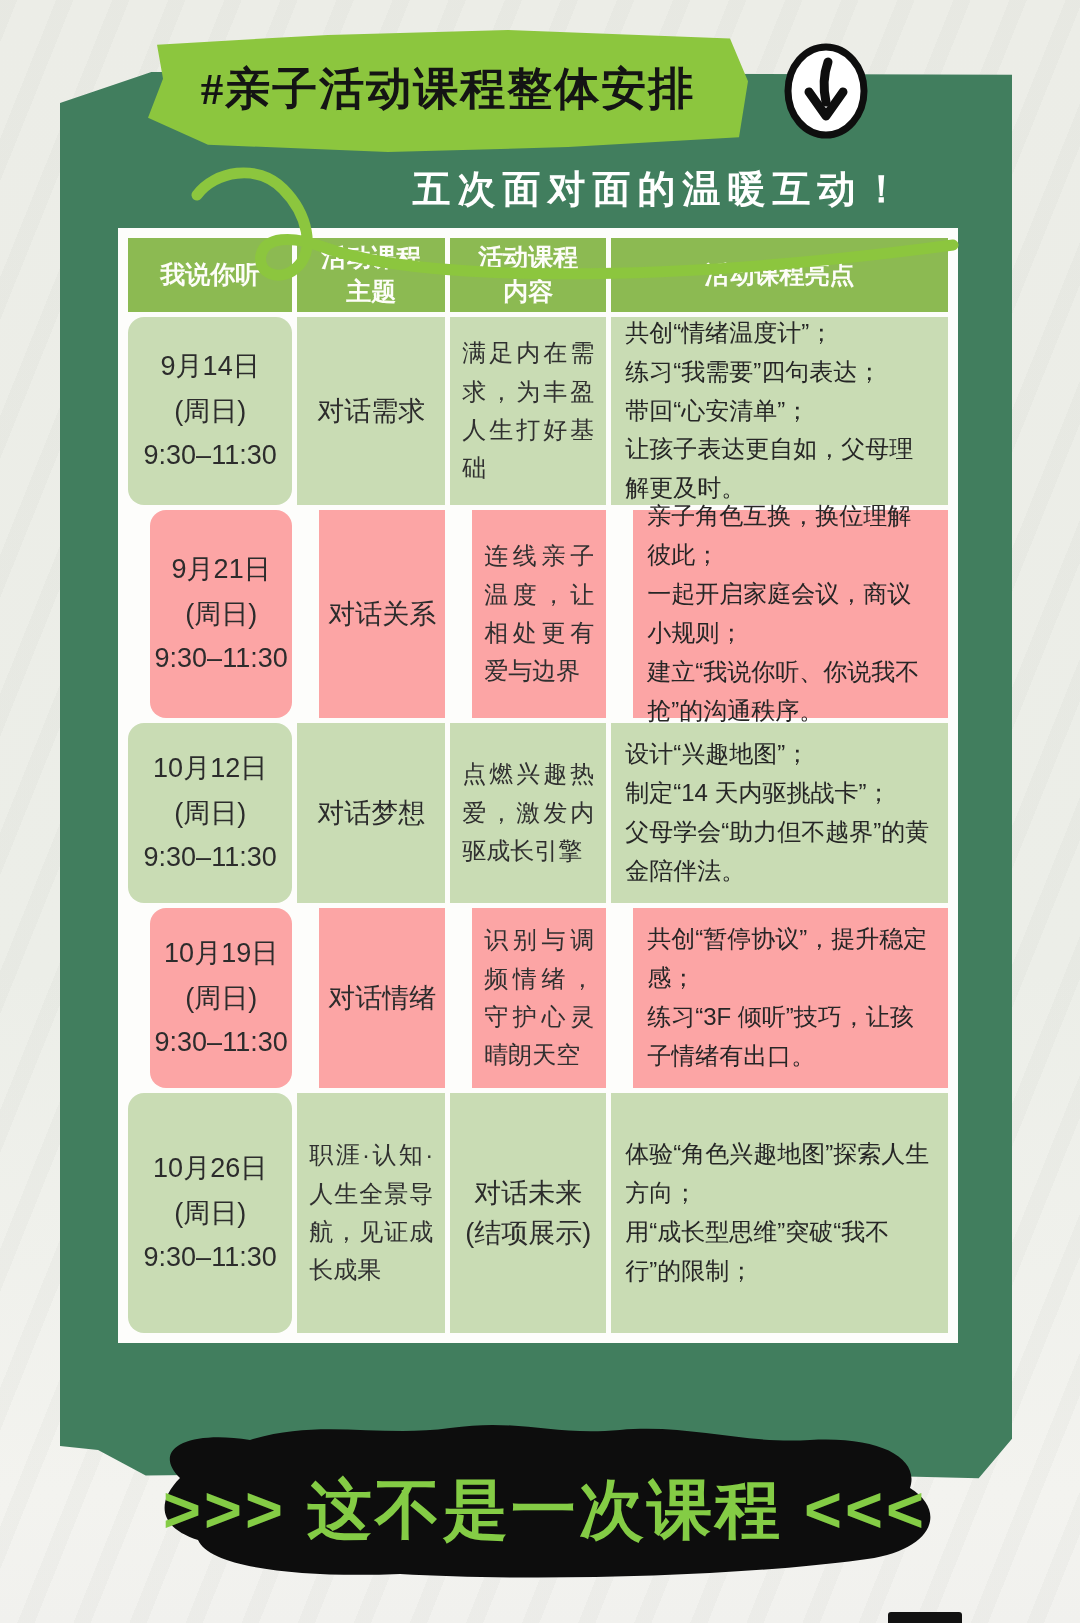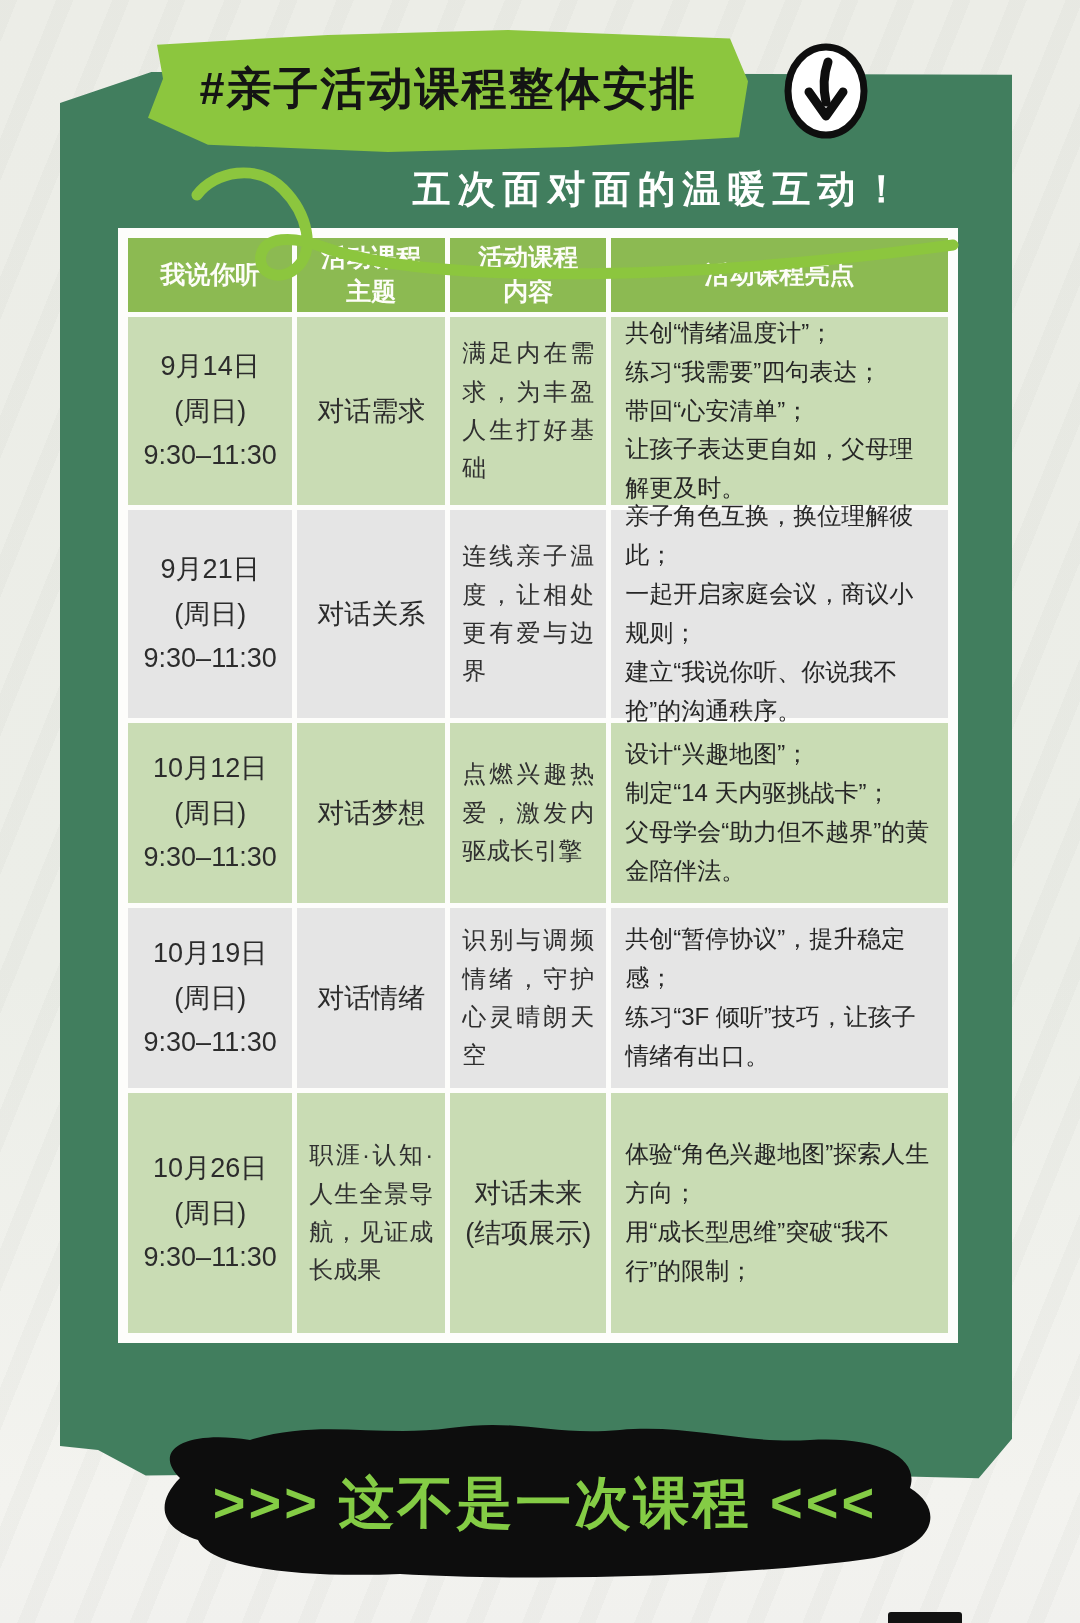--- a/index.html
+++ b/index.html
@@ -20,21 +20,21 @@
   .card{
     position:absolute;left:60px;top:72px;width:952px;height:1412px;
     background:#417e5e;
     clip-path:polygon(0% 2.2%,9.6% 0%,55% 0.1%,100% 0.2%,100% 96.8%,96.5% 99.6%,60% 99%,9% 99.4%,4% 97.6%,0% 97.3%);
   }
   
   .title-band{
     position:absolute;left:148px;top:30px;width:600px;height:122px;
     background:#8cc63e;
     clip-path:polygon(1.5% 12%,30% 4%,60% 0%,97% 7%,100% 42%,98.5% 88%,70% 96%,40% 100%,10% 94%,0% 72%,2.5% 40%);
-    display:flex;align-items:center;justify-content:center;
+    display:flex;align-items:center;justify-content:center;font-family:Liberation Serif, serif;
   }
   .title-band span{
     font-size:45px;font-weight:900;color:#141414;letter-spacing:2px;
     transform:translateY(-2px);
   }
   .arrow-badge{position:absolute;left:780px;top:40px;}
   .subtitle{
     position:absolute;left:390px;top:158px;width:540px;height:62px;
     display:flex;align-items:center;justify-content:center;
     color:#ffffff;font-size:38px;font-weight:700;letter-spacing:7px;white-space:nowrap;
@@ -50,30 +50,30 @@
     gap:5px;
     z-index:2;
   }
   .cell{
     display:flex;align-items:center;justify-content:center;
     box-sizing:border-box;
   }
   .cell span{white-space:pre-line;}
   .hdr{background:#8cba52;color:#fdfdf8;font-weight:700;font-size:25px;text-align:center;line-height:1.35;}
   .odd{background:#c9dcb4;}
-  .even{background:#e5e5e5;}
-  .time{font-size:27px;color:#2c2c2c;text-align:center;line-height:1.65;font-weight:500;}
+  .even{background:#fca5a5;margin-left:22px;}
+  .time{font-size:27px;color:#2c2c2c;text-align:center;line-height:1.65;font-weight:500;border-radius:16px;}
   .theme{font-size:27px;color:#2c2c2c;text-align:center;line-height:1.5;font-weight:500;}
   .content{font-size:24px;color:#303030;padding:12px 12px;line-height:1.6;justify-content:flex-start;text-align:justify;font-weight:500;}
   .highl{font-size:24px;color:#262626;padding:2px 14px;line-height:1.62;justify-content:flex-end;text-align:left;font-weight:500;}
   
   .blob-svg{position:absolute;left:120px;top:1418px;z-index:6;}
   .footer-text{
     position:absolute;left:120px;top:1466px;width:850px;z-index:7;
-    text-align:center;color:#84cc45;font-size:56px;font-weight:900;letter-spacing:3px;white-space:nowrap;
+    text-align:center;color:#84cc45;font-size:65px;font-weight:900;letter-spacing:3px;white-space:nowrap;
   }
   .corner-mark{
     position:absolute;left:888px;top:1612px;width:74px;height:11px;
     background:#121212;border-radius:3px 3px 0 0;z-index:8;
   }
 </style>
 </head>
 <body>
 
 <div class="canvas">

